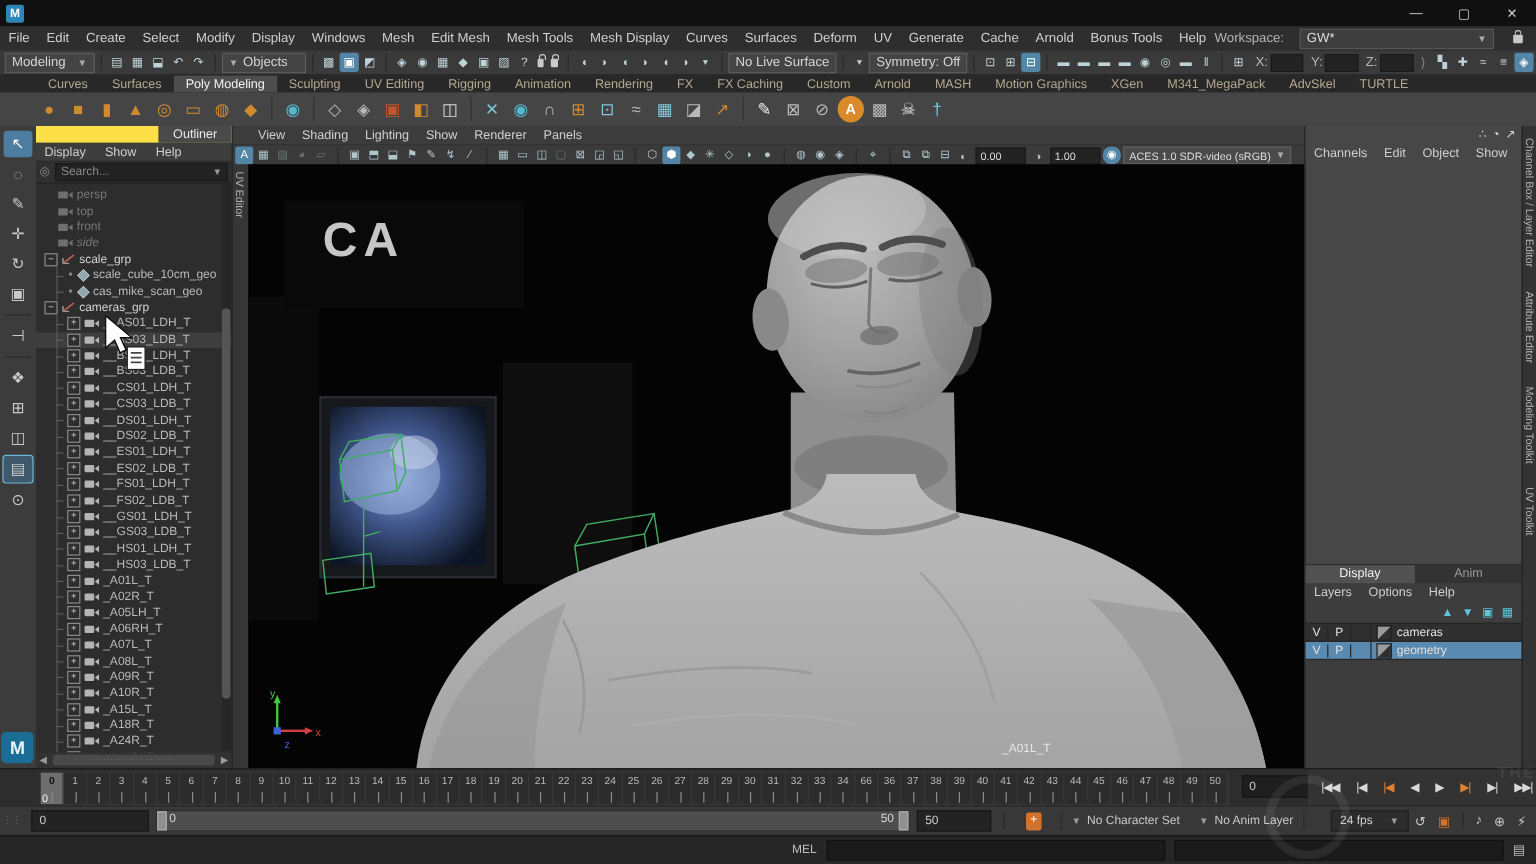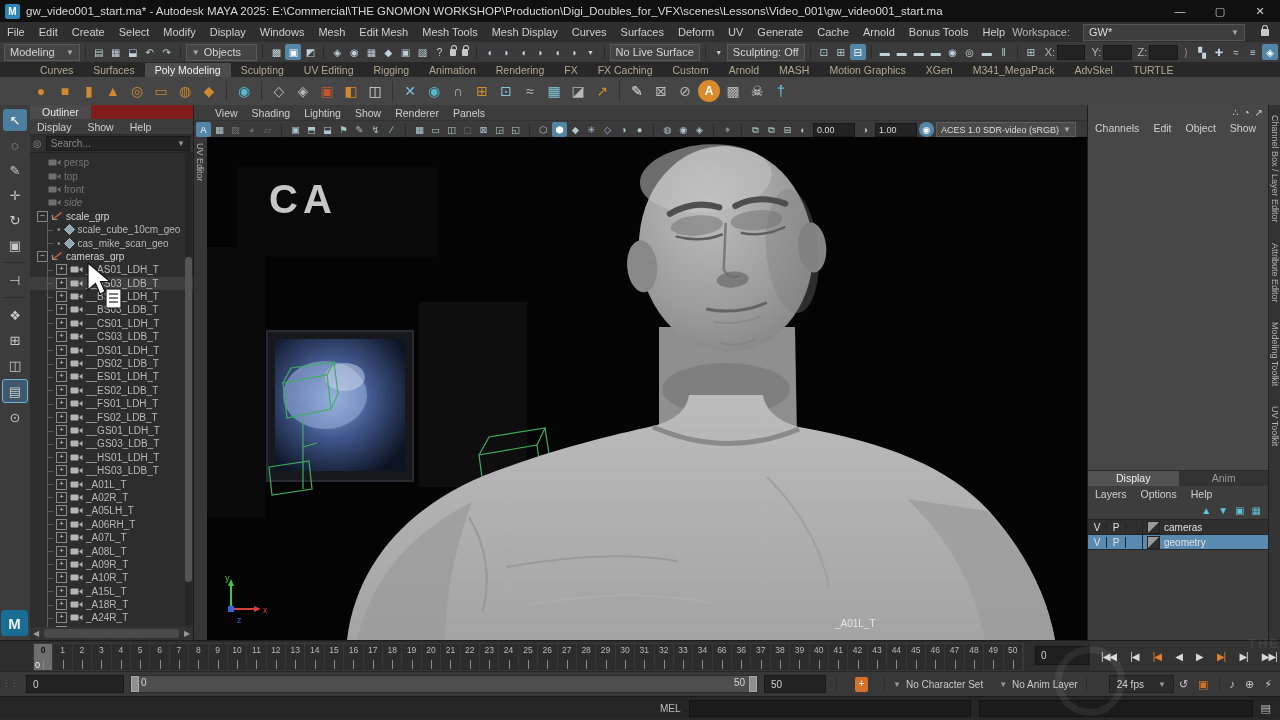--- a/index.html
+++ b/index.html
@@ -49,21 +49,21 @@
   #toolbox{left:0;top:0;width:30px;height:535px;background:#3c3c3c;display:flex;flex-direction:column;align-items:center;padding-top:4px;gap:3px;}
   .tool{width:24px;height:22px;display:flex;align-items:center;justify-content:center;color:#c9c9c9;font-size:13px;border-radius:3px;}
   .tool.active{background:#4d7ea0;color:#fff;}
   .tool.layout-active{border:1px solid #6fb6d8;background:#3f586b;}
   .tool-sep{width:22px;height:1px;background:#2c2c2c;margin:3px 0;}
   #maya-logo{left:1px;top:505px;width:27px;height:26px;border-radius:4px;background:#1a6e96;color:#eaf6fb;
      font-weight:bold;font-size:15px;display:flex;align-items:center;justify-content:center;}
 
   
   #outliner{left:30px;top:0;width:163px;height:535px;background:#2d2d2d;border-right:1px solid #1e1e1e;}
-  #ol-tabrow{height:14px;background:#7f1d1d;display:flex;}
+  #ol-tabrow{height:14px;background:#fde047;display:flex;justify-content:flex-end;}
   #ol-tab{background:#4a4a4a;color:#e8e8e8;padding:0 12px;font-size:10.5px;display:flex;align-items:center;}
   #ol-menus{height:15px;display:flex;align-items:center;gap:2px;background:#3d3d3d;border-bottom:1px solid #2a2a2a;}
   .pmenu-item{padding:0 7px;font-size:10.5px;color:#cfcfcf;white-space:nowrap;}
   #ol-search{height:17px;display:flex;align-items:center;background:#303030;border-bottom:1px solid #222;padding:0 3px;gap:4px;}
   #ol-search-field{flex:1;height:13px;background:#232323;border:1px solid #1a1a1a;color:#8a8a8a;display:flex;align-items:center;padding:0 4px;font-size:10px;}
   #ol-search-field .arr{margin-left:auto;font-size:8px;color:#999;}
   #ol-rows{position:relative;height:474px;overflow:hidden;padding-top:3px;}
   .ol-row{height:13.4px;display:flex;align-items:center;font-size:10px;color:#b9b9b9;white-space:nowrap;}
   .ol-row.group{color:#d2d2d2;}
   .ol-row.dim{color:#777;}
@@ -165,21 +165,20 @@
   .lock{width:8px;height:7px;background:#c9c9c9;border-radius:1px;position:relative;margin:0 3px;}
   .lock::before{content:"";position:absolute;left:1px;top:-4px;width:4px;height:4px;border:1.5px solid #c9c9c9;border-bottom:none;border-radius:3px 3px 0 0;}
 </style>
 </head>
 <body>
 
 <div id="app">
 
   <div id="titlebar" class="abs">
     <div id="maya-app-icon">M</div>
-    <div id="window-title">gw_video001_start.ma* - Autodesk MAYA 2025: E:\Commercial\THE GNOMON WORKSHOP\Production\Digi_Doubles_for_VFX\scenes\Lessons\Video_001\gw_video001_start.ma</div>
     <div id="win-buttons">
       <div class="winbtn">—</div>
       <div class="winbtn">▢</div>
       <div class="winbtn">✕</div>
     </div>
   </div>
 
   <div id="menubar" class="abs">
     <div id="mb-items" class="row">
         <span class="menu-item">File</span>
@@ -259,21 +258,21 @@
         <span class="sic">◗</span>
       </span>
     <span class="sic" style="font-size:7px;">▼</span>
     <span class="vdiv"></span>
     <span class="combo" style="width:96px;">
       <span>No Live Surface</span>
     </span>
     <span class="vdiv"></span>
     <span class="sic" style="font-size:7px;">▼</span>
     <span class="combo" style="width:88px;">
-      <span>Sculpting: Off</span>
+      <span>Symmetry: Off</span>
     </span>
     <span class="vdiv"></span>
     <span class="igroup">
         <span class="sic">⊡</span>
         <span class="sic">⊞</span>
         <span class="sic active">⊟</span>
       </span>
     <span class="vdiv"></span>
     <span class="igroup">
         <span class="sic">▬</span>

